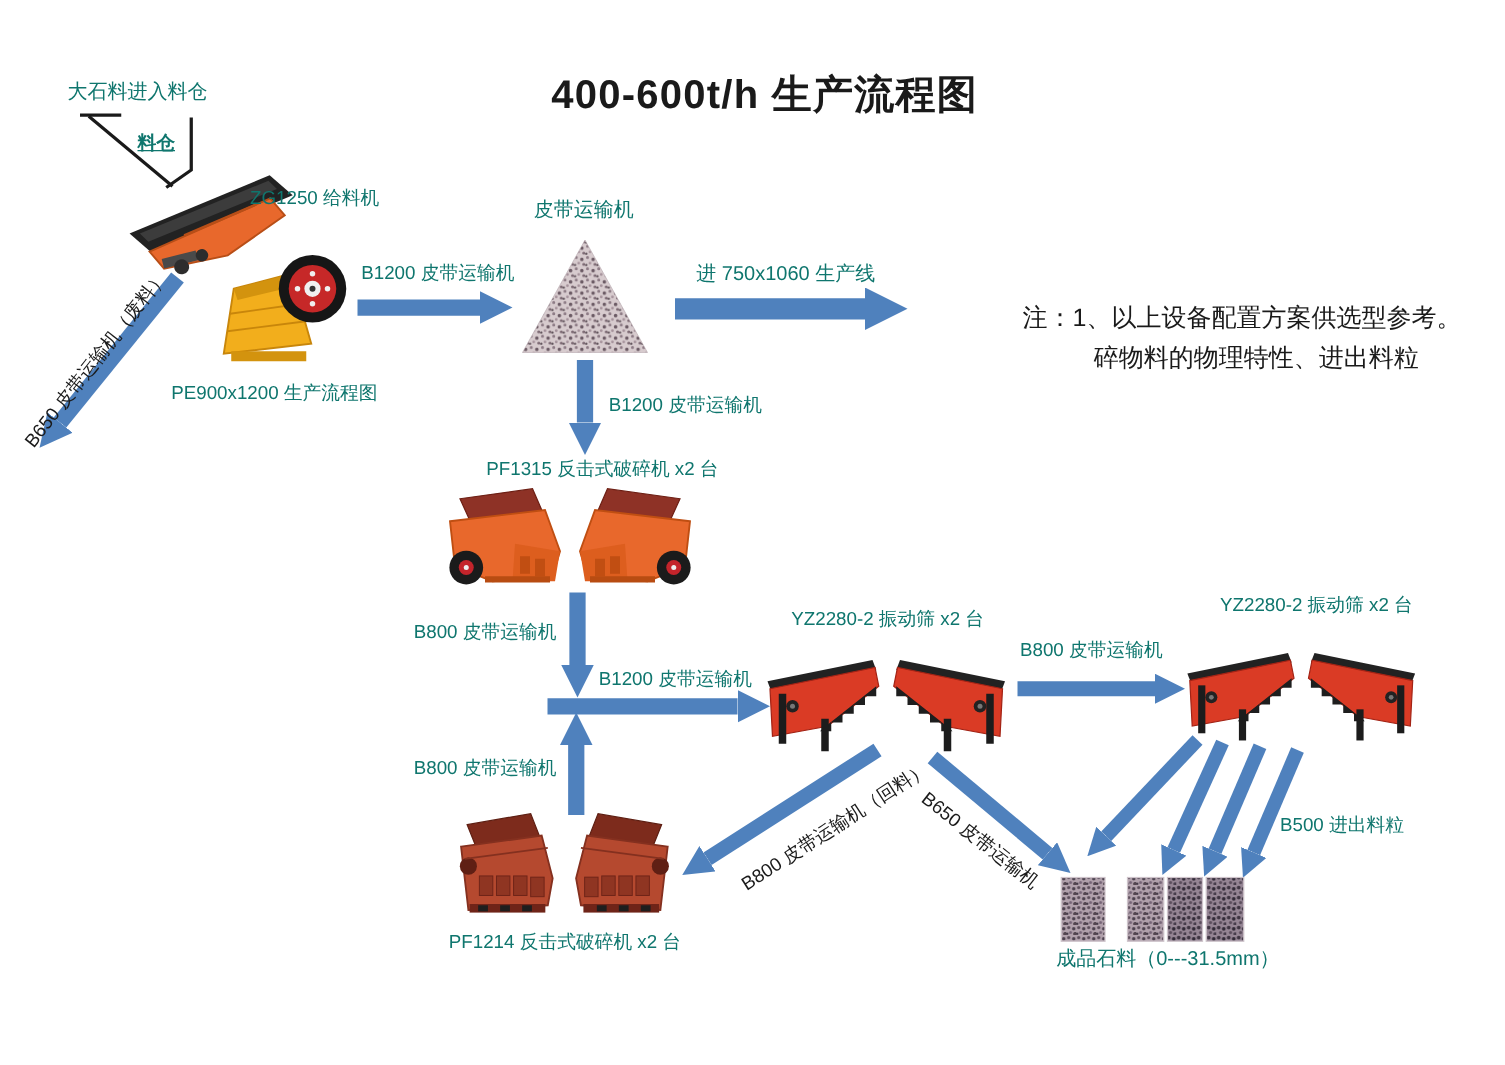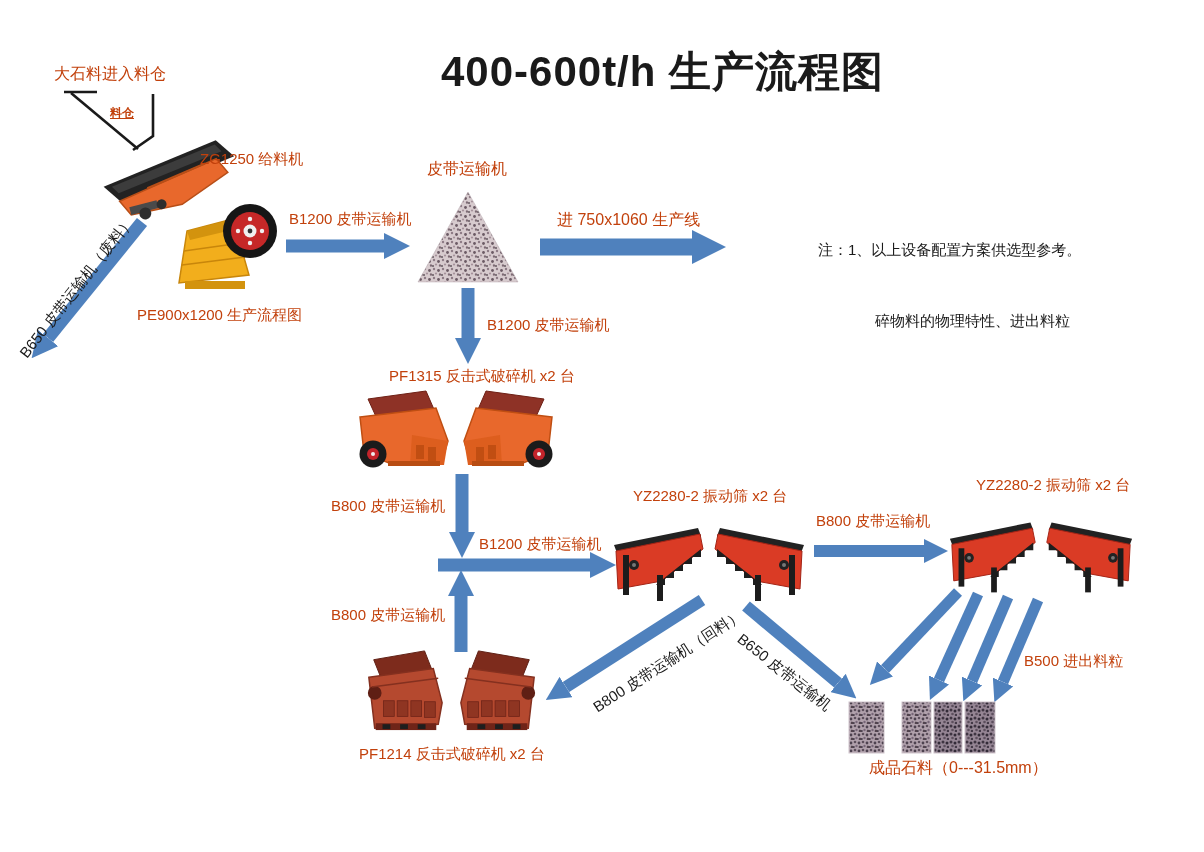--- a/index.html
+++ b/index.html
@@ -1,29 +1,29 @@
 <!DOCTYPE html>
 <html><head>
 <meta charset="utf-8">
 <style>
   html,body{margin:0;padding:0;background:#fff;}
   #stage{position:relative;width:1204px;height:852px;background:#ffffff;overflow:hidden;
          font-family:"Liberation Sans","DejaVu Sans",sans-serif;color:#1a1a1a;}
-  .lbl{position:absolute;font-size:15px;line-height:1.25;white-space:nowrap;color:#c2410c;}
+  .lbl{position:absolute;font-size:15px;line-height:1.25;white-space:nowrap;color:#0f766e;}
   .lbl.big{font-size:16px;}
-  .lbl.small{font-size:12px;font-weight:bold;text-decoration:underline;}
-  #title{position:absolute;left:441px;top:44px;font-size:42px;font-weight:bold;letter-spacing:1px;text-align:center;}
+  .lbl.small{font-size:15px;font-weight:bold;text-decoration:underline;}
+  #title{position:absolute;left:441px;top:54px;font-size:32px;font-weight:bold;letter-spacing:1px;text-align:center;}
   .rot{position:absolute;font-size:15px;white-space:nowrap;text-align:center;color:#1a1a1a;}
   #rot-b650-waste{left:-16px;top:278px;width:186px;transform:rotate(-52deg);}
   #rot-b800-return{left:561px;top:652px;width:214px;transform:rotate(-33deg);}
   #rot-b650-product{left:706px;top:663px;width:156px;transform:rotate(38deg);}
-  #notes{position:absolute;left:818px;top:241px;font-size:15px;}
+  #notes{position:absolute;left:818px;top:241px;font-size:20px;}
   #notes .note-line{white-space:nowrap;height:32px;}
   #notes .ind1{padding-left:35px;}
-  #notes .ind2{padding-left:57px;margin-top:39px;}
+  #notes .ind2{padding-left:57px;}
   svg.layer{position:absolute;left:0;top:0;}
   svg.mach{position:absolute;}
 </style>
 </head>
 <body>
 
 <div id="stage">
 
   <svg class="layer" width="1204" height="852">
     <defs>
@@ -231,21 +231,21 @@
   <div class="lbl" style="left:487px;top:316px">B1200 皮带运输机</div>
   <div class="lbl" style="left:389px;top:367px">PF1315 反击式破碎机 x2 台</div>
   <div class="lbl" style="left:331px;top:497px">B800 皮带运输机</div>
   <div class="lbl" style="left:479px;top:535px">B1200 皮带运输机</div>
   <div class="lbl" style="left:633px;top:487px">YZ2280-2 振动筛 x2 台</div>
   <div class="lbl" style="left:816px;top:512px">B800 皮带运输机</div>
   <div class="lbl" style="left:976px;top:476px">YZ2280-2 振动筛 x2 台</div>
   <div class="lbl" style="left:331px;top:606px">B800 皮带运输机</div>
   <div class="lbl" style="left:359px;top:745px">PF1214 反击式破碎机 x2 台</div>
   <div class="lbl" style="left:1024px;top:652px">B500 进出料粒</div>
-  <div class="lbl big" style="left:869px;top:758px">成品石料（0---31.5mm）</div>
+  <div class="lbl big" style="left:845px;top:758px">成品石料（0---31.5mm）</div>
 
   <div class="rot" id="rot-b650-waste">B650 皮带运输机（废料）</div>
   <div class="rot" id="rot-b800-return">B800 皮带运输机（回料）</div>
   <div class="rot" id="rot-b650-product">B650 皮带运输机</div>
 
   <div id="notes">
     <div class="note-line">注：1、以上设备配置方案供选型参考。</div>
     <div class="note-line ind2">碎物料的物理特性、进出料粒</div>
   </div>
 

